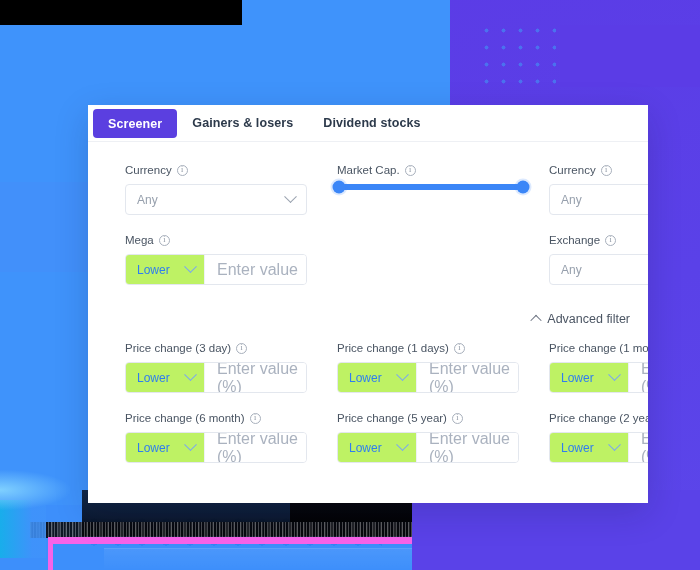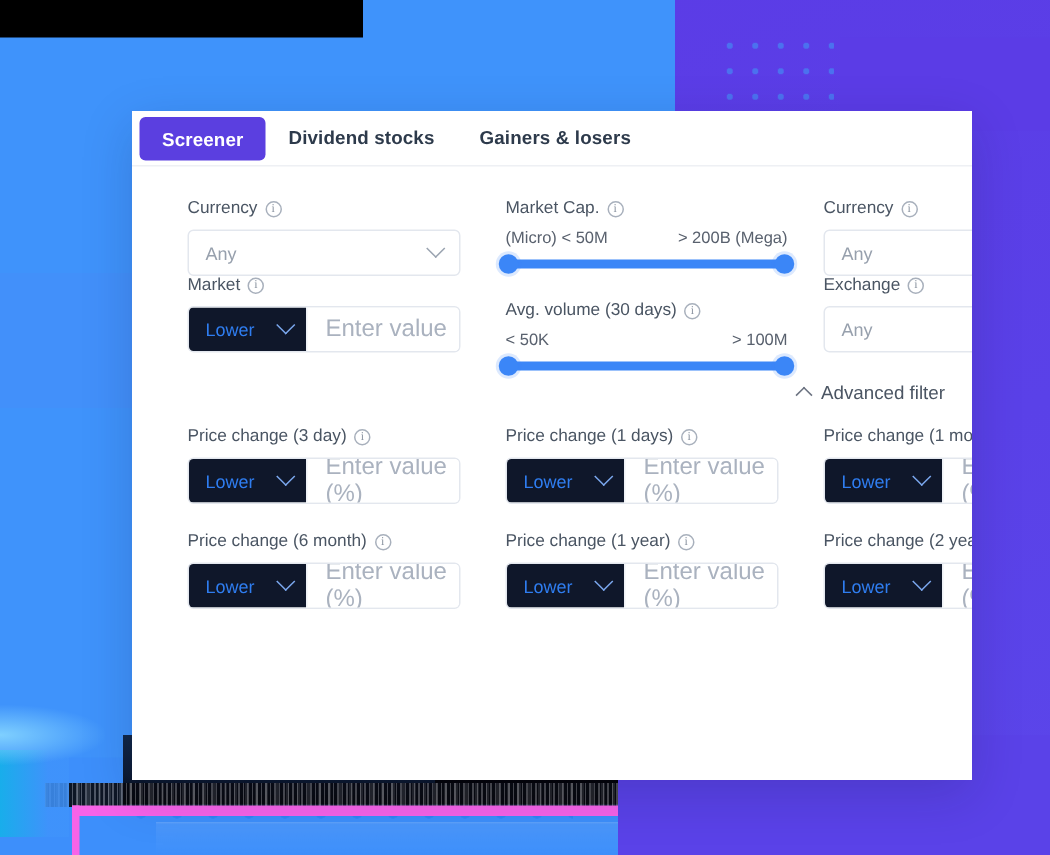--- a/index.html
+++ b/index.html
@@ -98,22 +98,22 @@
   }
   .faint-rect-bottom {
     position: absolute; left: 104px; top: 548px; width: 308px; height: 22px;
     border-top: 1px solid rgba(255,255,255,.16);
     background: linear-gradient(180deg, rgba(255,255,255,.07), rgba(255,255,255,0));
   }
 
   
   .card {
     position: absolute;
-    left: 88px; top: 74px;
-    width: 560px; height: 446px;
+    left: 88px; top: 105px;
+    width: 560px; height: 398px;
     background: #fff;
     box-shadow: 0 10px 32px rgba(16,24,64,.18);
     overflow: hidden;
   }
   .card-inner { width: 612px; }
 
   .tabbar {
     display: flex; align-items: stretch;
     height: 37px;
     border-bottom: 1px solid #eef0f4;
@@ -137,21 +137,21 @@
   }
 
   .body { padding: 22px 0 0 0; }
 
   .grid3 {
     display: grid;
     grid-template-columns: 212px 212px 188px;
     column-gap: 0;
     padding-left: 37px;
   }
-  .field { width: 182px; }
+  .field { margin-bottom: 19px; width: 182px; }
   .field.wide { width: 188px; }
 
   .flabel {
     display: flex; align-items: center; gap: 5px;
     font-size: 11.5px; color: #4a5563;
     margin-bottom: 8px;
     white-space: nowrap;
   }
   .info-icon {
     width: 11px; height: 11px; flex: 0 0 11px;
@@ -176,21 +176,21 @@
     border-bottom: 1.4px solid #9aa3b0;
     transform: rotate(45deg) translate(-2px,-2px);
     flex: 0 0 auto;
   }
 
   .combo { padding: 0; overflow: hidden; }
   .combo-left {
     display: flex; align-items: center; justify-content: space-between;
     width: 78px; height: 100%;
     padding: 0 9px 0 11px;
-    background: #0f172a;
+    background: #bef264;
     color: #2f7df0; font-size: 12px; font-weight: 400;
   }
   .combo-left .chev {
     border-right-color: #7ba8ee; border-bottom-color: #7ba8ee;
   }
   .combo-input {
     flex: 1; height: 100%;
     display: flex; align-items: center;
     padding-left: 12px;
     color: #aab2bf; font-size: 16px;
@@ -269,24 +269,24 @@
   <div class="faint-rect-bottom"></div>
 
   <div class="card">
     <div class="card-inner">
 
       <div class="tabbar">
         <div class="tab active">
           <span>Screener</span>
         </div>
         <div class="tab">
+          <span>Gainers &amp; losers</span>
+        </div>
+        <div class="tab">
           <span>Dividend stocks</span>
-        </div>
-        <div class="tab">
-          <span>Gainers &amp; losers</span>
         </div>
       </div>
 
       <div class="body">
 
         <div class="grid3">
 
           <div>
             <div class="field">
               <div class="flabel">
@@ -294,21 +294,21 @@
                 <i class="info-icon"></i>
               </div>
               <div class="select">
                 <span>Any</span>
                 <span class="chev"></span>
               </div>
             </div>
 
             <div class="field">
               <div class="flabel">
-                <span>Market</span>
+                <span>Mega</span>
                 <i class="info-icon"></i>
               </div>
               <div class="combo">
                 <div class="combo-left">
                   <span>Lower</span>
                   <span class="chev"></span>
                 </div>
                 <div class="combo-input">
                   <span>Enter value</span>
                 </div>
@@ -316,47 +316,27 @@
             </div>
           </div>
 
           <div>
             <div class="field wide">
               <div class="flabel">
                 <span>Market Cap.</span>
                 <i class="info-icon"></i>
               </div>
               <div class="slider-wrap">
-                <div class="slider-ends">
-                  <span>(Micro) &lt; 50M</span>
-                  <span>&gt; 200B (Mega)</span>
-                </div>
                 <div class="slider-track">
                   <span class="knob lo"></span>
                   <span class="knob hi"></span>
                 </div>
               </div>
             </div>
 
-            <div class="field wide" style="margin-top:22px;">
-              <div class="flabel">
-                <span>Avg. volume (30 days)</span>
-                <i class="info-icon"></i>
-              </div>
-              <div class="slider-wrap">
-                <div class="slider-ends">
-                  <span>&lt; 50K</span>
-                  <span>&gt; 100M</span>
-                </div>
-                <div class="slider-track">
-                  <span class="knob lo"></span>
-                  <span class="knob hi"></span>
-                </div>
-              </div>
-            </div>
           </div>
 
           <div>
             <div class="field wide">
               <div class="flabel">
                 <span>Currency</span>
                 <i class="info-icon"></i>
               </div>
               <div class="select">
                 <span>Any</span>
@@ -445,21 +425,21 @@
                 <span class="chev"></span>
               </div>
               <div class="combo-input">
                 <span>Enter value (%)</span>
               </div>
             </div>
           </div>
 
           <div class="field">
             <div class="flabel">
-              <span>Price change (1 year)</span>
+              <span>Price change (5 year)</span>
               <i class="info-icon"></i>
             </div>
             <div class="combo">
               <div class="combo-left">
                 <span>Lower</span>
                 <span class="chev"></span>
               </div>
               <div class="combo-input">
                 <span>Enter value (%)</span>
               </div>

